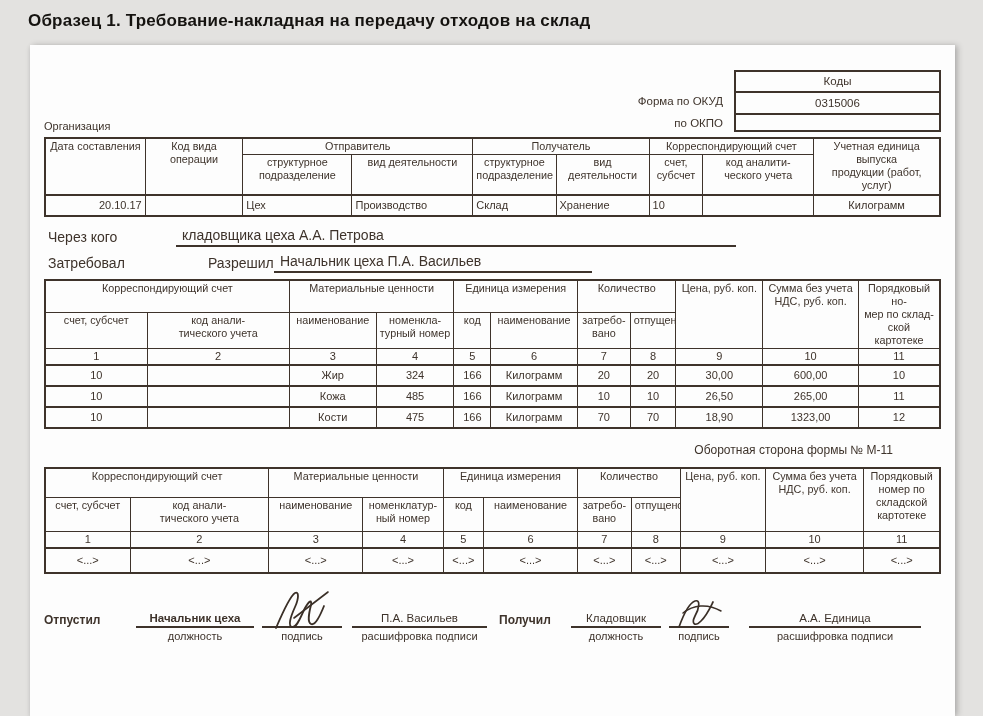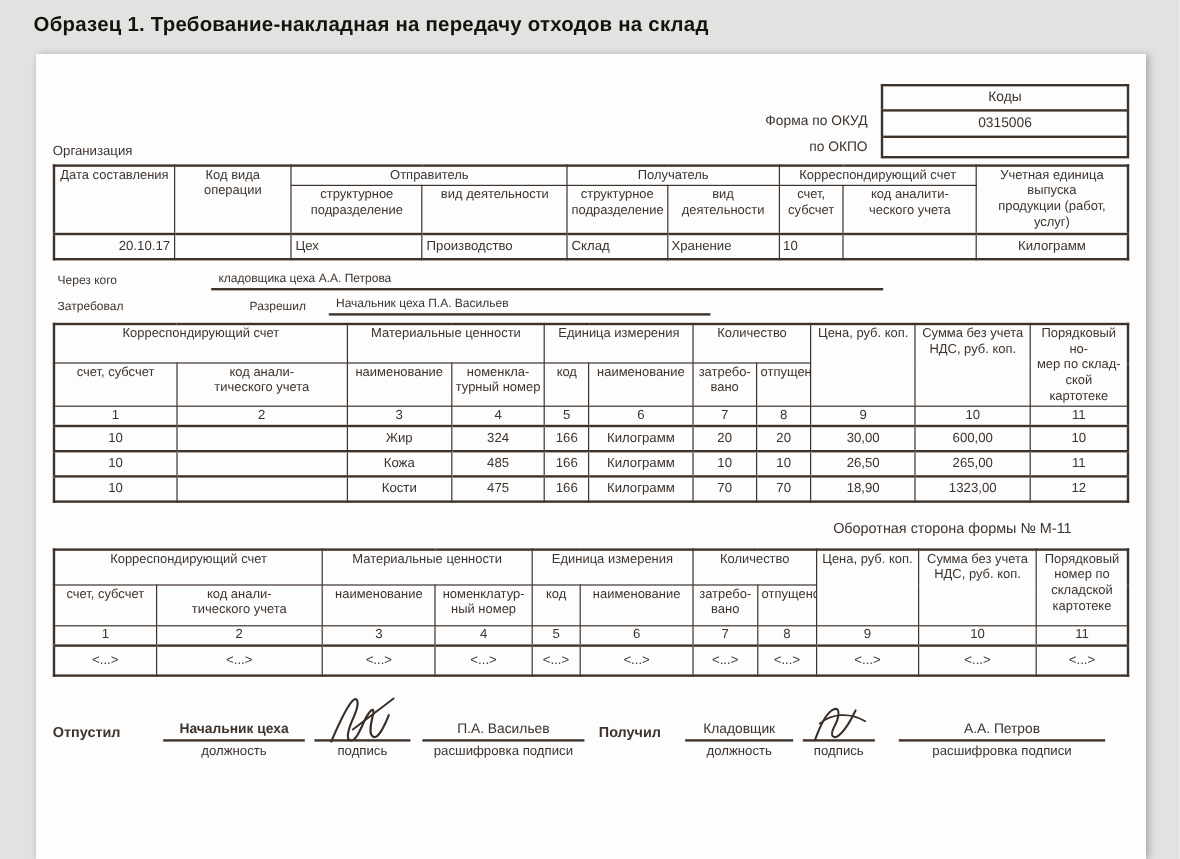--- a/index.html
+++ b/index.html
@@ -50,21 +50,21 @@
     border:1px solid var(--ink); font-weight:normal; font-size:10.8px;
     padding:1px 3px; vertical-align:top; text-align:center; overflow:hidden;
     line-height:13px;
   }
   td{ font-size:11px; }
   .pre{ white-space:pre-line; }
   tr.data td{ border-top:2px solid var(--ink); height:21px; vertical-align:middle; }
   tr.nums td{ height:16px; padding:0 2px; line-height:15px; }
   .al{ text-align:left; } .ar{ text-align:right; }
   
-  .via-block{ margin:10px 0 4px 4px; font-size:10px; }
+  .via-block{ margin:10px 0 4px 4px; font-size:14px; }
   .via-row{ display:flex; align-items:flex-end; margin-bottom:6px; }
   .via-lb{ width:128px; padding-bottom:2px; }
   .via-val{ border-bottom:2px solid var(--ink); padding:0 0 2px 6px; }
   .w560{ width:560px; } .w375{ width:375px; } .w315{ width:318px; }
   .allow-lb{ margin-left:32px; width:66px; padding-bottom:2px; }
   .reverse-label{ text-align:right; padding-right:48px; font-size:12px; margin:14px 0 10px; }
   
   .sig-row{ display:flex; align-items:flex-end; margin-top:14px; }
   .sig-bold{ font-weight:bold; font-size:12px; padding-bottom:15px; }
   .sig-field{ text-align:center; }
@@ -351,18 +351,18 @@
     <span class="sig-field w60 ml8">
       <span class="sig-val" style="display:block;">
         <svg class="sig-svg" width="52" height="34" viewBox="0 0 52 34">
           <path d="M6 31 C10 20 16 7 22 5 C28 3 26 13 22 20 C18 28 22 31 28 25 C34 19 38 10 40 6" fill="none" stroke="#3a2f27" stroke-width="1.7" stroke-linecap="round"></path>
           <path d="M10 17 C20 9 34 7 48 15" fill="none" stroke="#3a2f27" stroke-width="1.5" stroke-linecap="round"></path>
         </svg>
       </span>
       <span class="sig-cap" style="display:block;">подпись</span>
     </span>
     <span class="sig-field w172 ml20">
-      <span class="sig-val" style="display:block;">А.А. Петров</span>
+      <span class="sig-val" style="display:block;">А.А. Единица</span>
       <span class="sig-cap" style="display:block;">расшифровка подписи</span>
     </span>
   </div>
 
 </div>
 
 </body></html>

